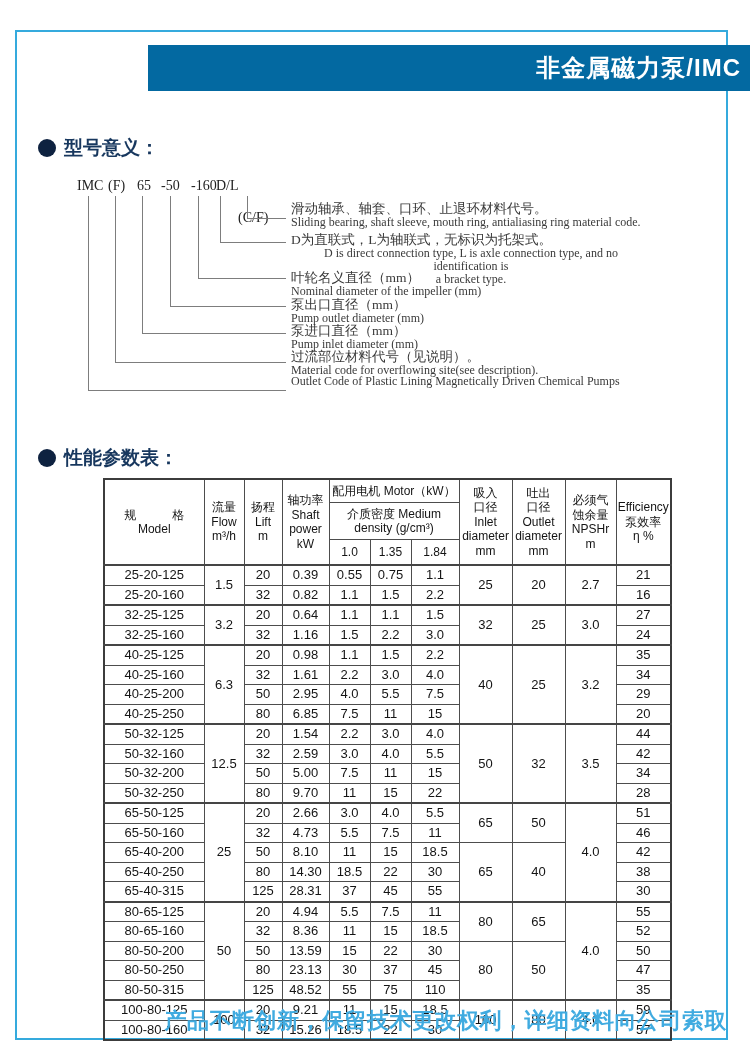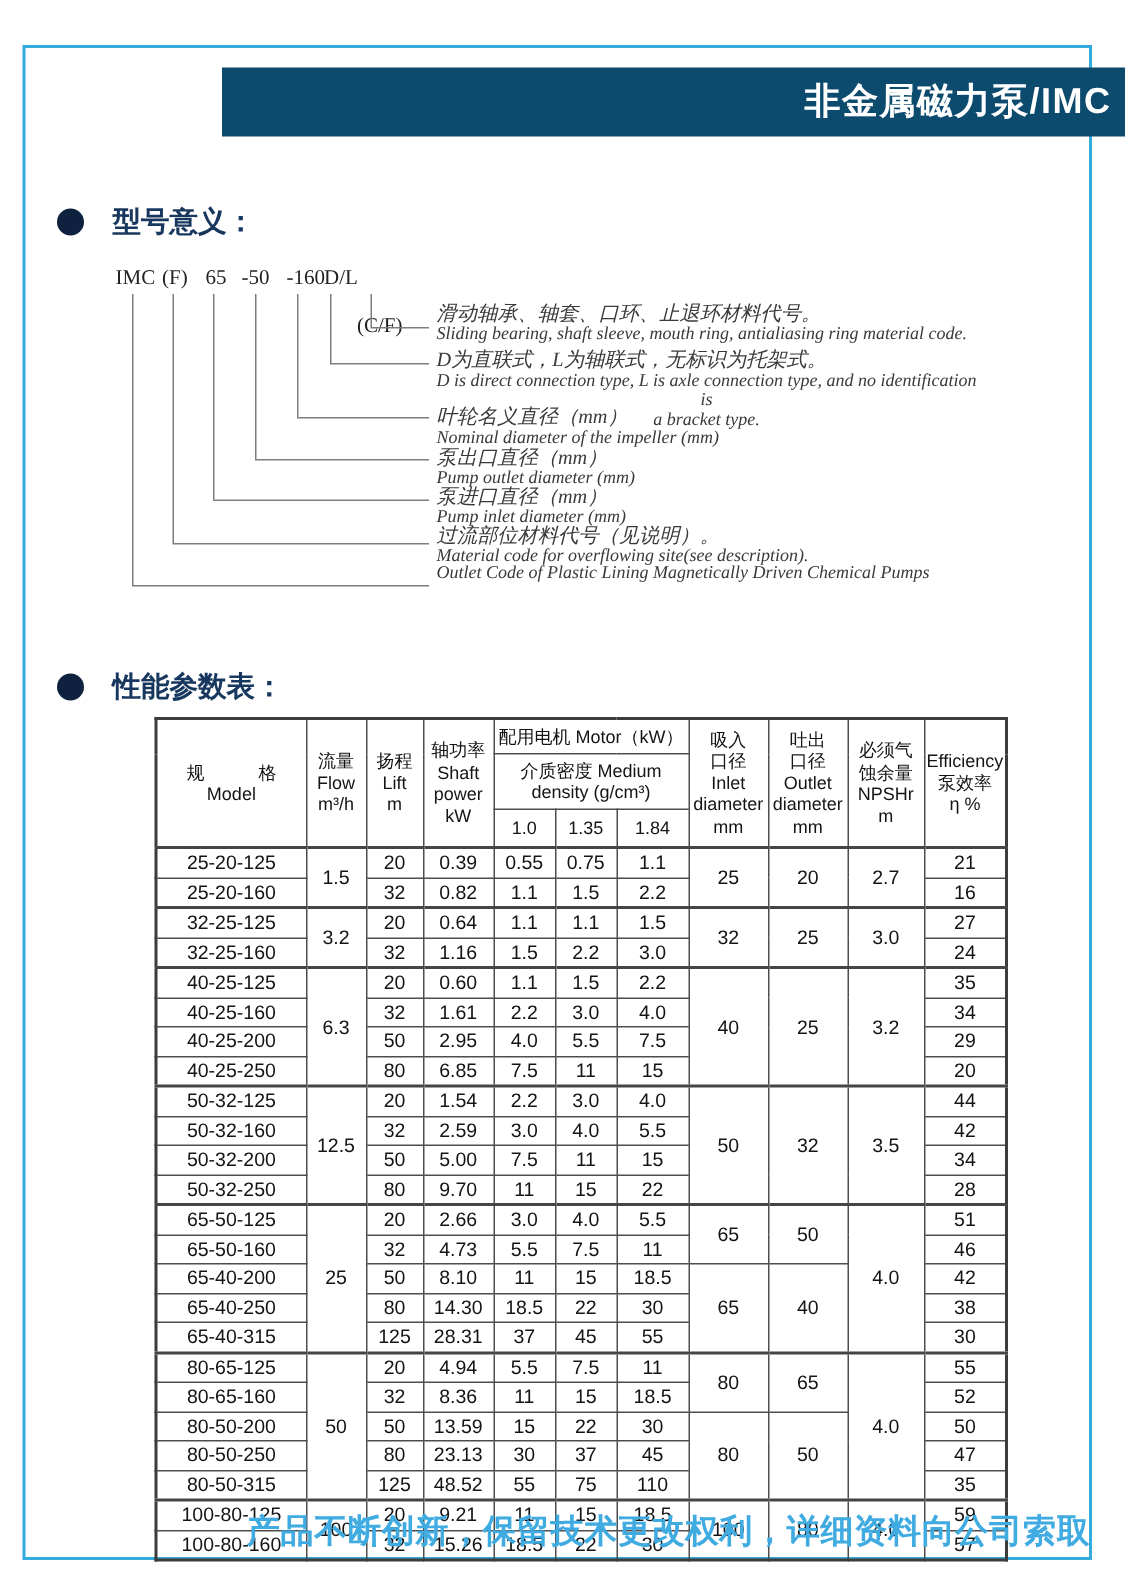--- a/index.html
+++ b/index.html
@@ -7,40 +7,40 @@
     width:750px;height:1060px;position:relative;background:#ffffff;
     font-family:"Liberation Sans","DejaVu Sans",sans-serif;color:#1c1c1c;
     overflow:hidden;
   }
   .page-border{
     position:absolute;left:15px;top:30px;width:709px;height:1006px;
     border:2px solid #35aadd;background:transparent;
   }
   .banner{
     position:absolute;left:148px;top:45px;width:602px;height:46px;
-    background:#0c4a6e;color:#ffffff;font-weight:bold;font-size:24px;
+    background:#0369a1;color:#ffffff;font-weight:bold;font-size:24px;
     line-height:46px;text-align:right;padding-right:9px;box-sizing:border-box;
     letter-spacing:1px;
   }
   .section-heading{
-    position:absolute;left:38px;display:flex;align-items:center;gap:19px;
+    position:absolute;left:38px;display:flex;align-items:center;gap:8px;
     color:#17375e;font-weight:bold;font-size:19px;
   }
   #heading-model{top:135px;}
   #heading-perf{top:445px;}
   .bullet{width:18px;height:18px;border-radius:50%;background:#0e2240;flex:0 0 auto;}
 
   
   #diagram{position:absolute;left:0;top:0;width:651px;height:440px;}
   .code-part{
     position:absolute;top:178px;font-family:"Liberation Serif","DejaVu Serif",serif;
     font-size:14px;color:#222;white-space:nowrap;
   }
   .conn{position:absolute;background:#7d7d7d;}
-  .desc{position:absolute;left:291px;color:#3a3a3a;font-style:italic;}
+  .desc{position:absolute;left:291px;color:#3a3a3a;}
   .desc .zh{
     font-family:"Liberation Serif","DejaVu Serif",serif;
     font-size:13.5px;line-height:15px;white-space:nowrap;
   }
   .desc .en{
     font-family:"Liberation Serif","DejaVu Serif",serif;
     font-size:12px;line-height:13px;white-space:pre-line;text-align:center;
   }
 
   
@@ -235,21 +235,21 @@
         <td>1.16</td>
         <td>1.5</td>
         <td>2.2</td>
         <td>3.0</td>
         <td>24</td>
       </tr>
       <tr class="group-start">
         <td>40-25-125</td>
         <td rowspan="4">6.3</td>
         <td>20</td>
-        <td>0.60</td>
+        <td>0.98</td>
         <td>1.1</td>
         <td>1.5</td>
         <td>2.2</td>
         <td rowspan="4">40</td>
         <td rowspan="4">25</td>
         <td rowspan="4">3.2</td>
         <td>35</td>
       </tr>
       <tr>
         <td>40-25-160</td>

